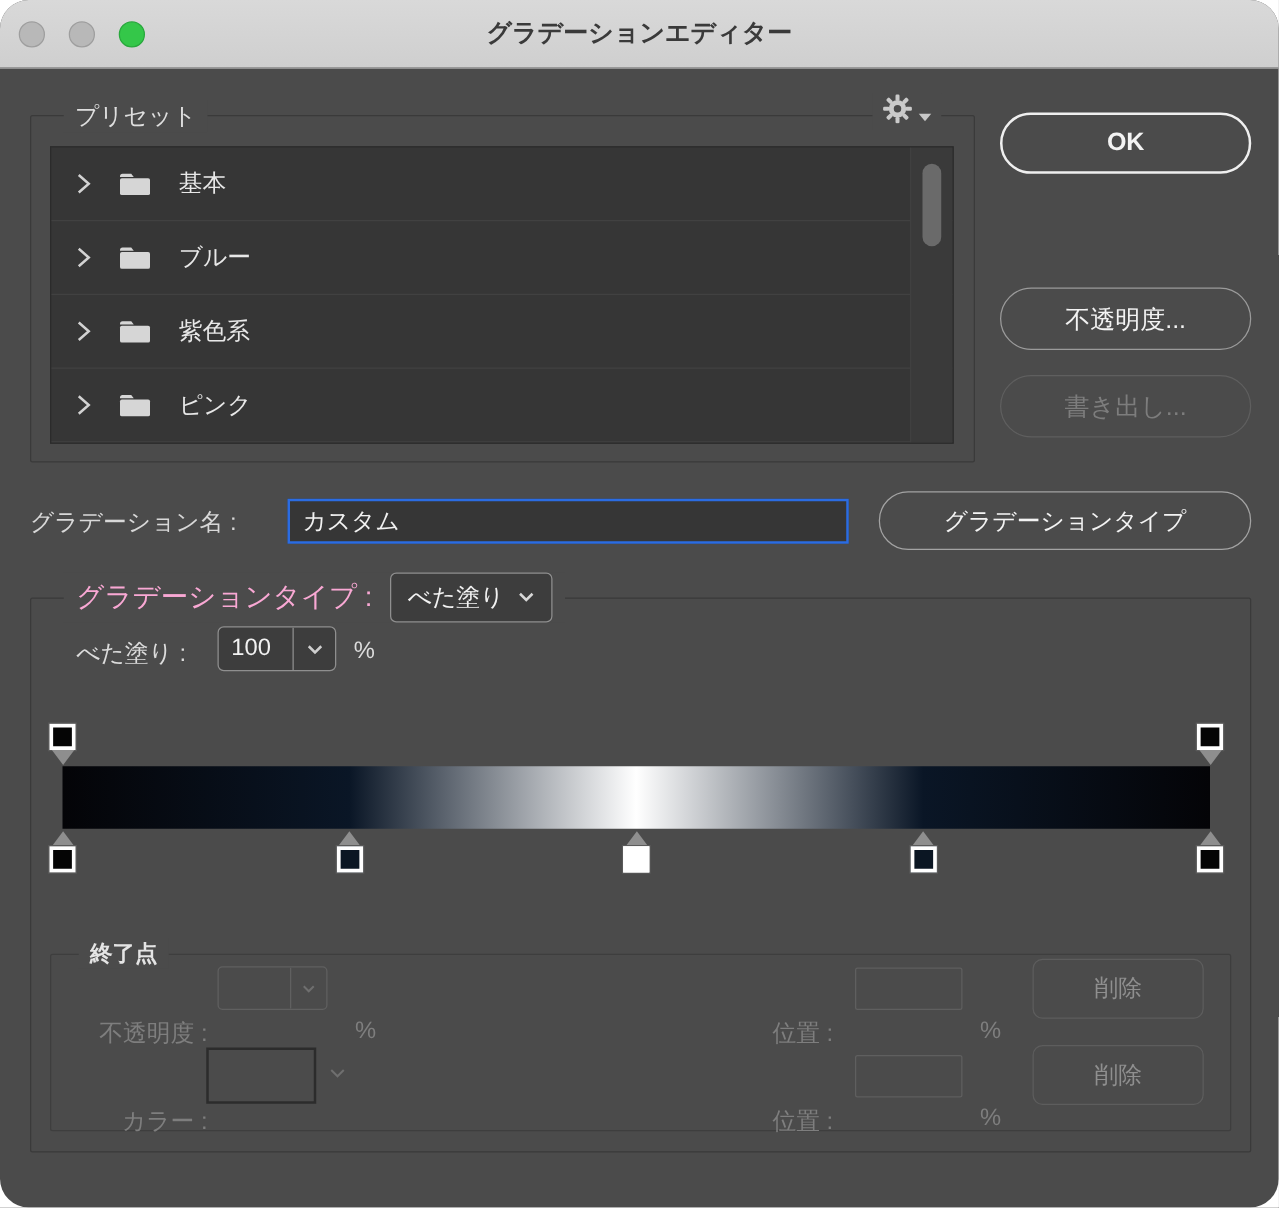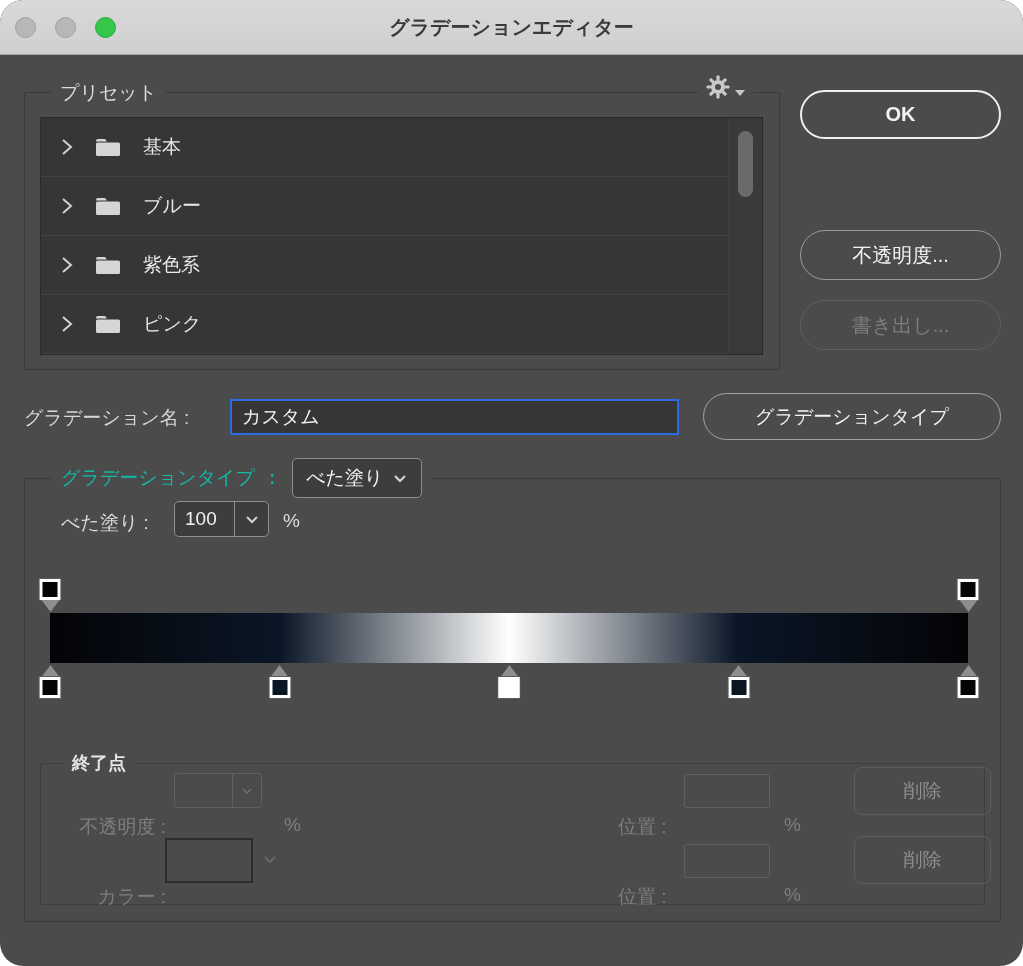--- a/index.html
+++ b/index.html
@@ -41,21 +41,21 @@
   .nameinput{position:absolute;left:230px;top:399px;width:449px;height:36px;background:#363636;
     border:2px solid #2b6ce2;box-sizing:border-box;color:#f2f2f2;font-size:19px;padding:0 10px;outline:none;
     font-family:"Liberation Sans","DejaVu Sans",sans-serif;}
   .newgrad{position:absolute;left:703px;top:393px;width:298px;height:47px;border-radius:24px;
     border:1.5px solid #a3a3a3;display:flex;align-items:center;justify-content:center;
     font-size:19px;color:#f3f3f3;box-sizing:border-box;cursor:pointer;}
   
   .typegroup{left:24px;top:478px;width:977px;height:444px;}
   .typelegend{position:absolute;left:26px;top:-21px;background:#4b4b4b;padding:0 10px;
     display:flex;align-items:center;gap:14px;}
-  .typelegend .tlabel{font-size:19px;color:#14b8a6;white-space:nowrap;font-family:Liberation Mono, monospace;}
+  .typelegend .tlabel{font-size:22px;color:#f9a8d4;white-space:nowrap;}
   .dd{height:40px;min-width:130px;background:#3d3d3d;border:1.5px solid #8f8f8f;border-radius:5px;
     display:flex;align-items:center;justify-content:center;gap:10px;padding:0 12px;box-sizing:border-box;cursor:pointer;}
   .dd .dval{font-size:19px;color:#f2f2f2;white-space:nowrap;}
   .smoothlabel{position:absolute;left:36px;top:31px;font-size:19px;color:#dcdcdc;}
   .combo{position:absolute;left:149px;top:22px;width:95px;height:36px;border:1.5px solid #8f8f8f;border-radius:5px;
     background:#3d3d3d;display:flex;box-sizing:border-box;overflow:hidden;}
   .combo .cval{flex:1;display:flex;align-items:center;padding-left:10px;font-size:19px;color:#f2f2f2;}
   .combo .csep{width:1.5px;background:#8f8f8f;}
   .combo .cbtn{width:33px;display:flex;align-items:center;justify-content:center;cursor:pointer;}
   .pct{position:absolute;font-size:19px;color:#dcdcdc;}
@@ -74,21 +74,21 @@
   .dlabel{position:absolute;font-size:19px;color:#7e7e7e;white-space:nowrap;margin-top:36px;}
   .dlabel.right{width:125px;text-align:right;left:0;}
   .dcombo{position:absolute;left:133px;top:9px;width:88px;height:35px;border:1px solid #606060;border-radius:4px;
     display:flex;box-sizing:border-box;overflow:hidden;}
   .dcombo .cval{flex:1;}
   .dcombo .csep{width:1px;background:#606060;}
   .dcombo .cbtn{width:28px;display:flex;align-items:center;justify-content:center;}
   .dinput{position:absolute;width:86px;height:34px;border:1px solid #5f5f5f;border-radius:2px;background:transparent;
     box-sizing:border-box;color:#9a9a9a;font-size:19px;padding:0 8px;font-family:"Liberation Sans","DejaVu Sans",sans-serif;}
   .delbtn{position:absolute;left:785px;width:137px;height:48px;border:1px solid #5d5d5d;border-radius:8px;
-    display:flex;align-items:center;justify-content:center;font-size:19px;color:#8f8f8f;box-sizing:border-box;cursor:default;margin-left:28px;}
+    display:flex;align-items:center;justify-content:center;font-size:19px;color:#8f8f8f;box-sizing:border-box;cursor:default;}
   .cswatchbox{position:absolute;left:124px;top:74px;width:88px;height:45px;border:2px solid #2c2c2c;box-sizing:border-box;}
   .ddcaret{position:absolute;left:222px;top:86px;}
 </style>
 </head>
 <body>
 
 <div class="window">
 
   <div class="titlebar">
     <div class="tl c1"></div>

